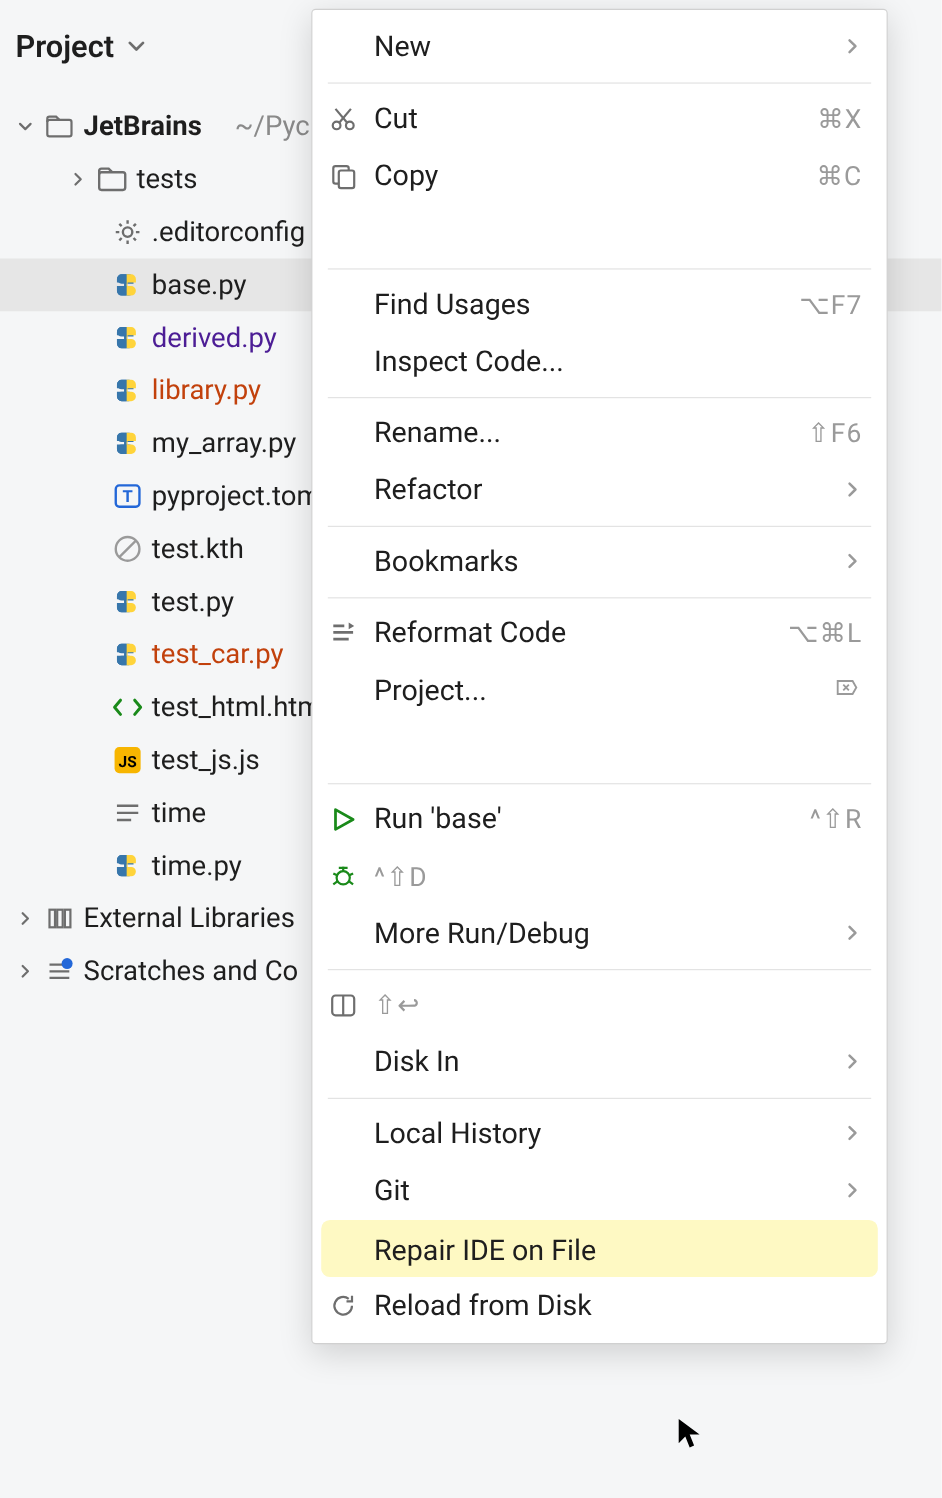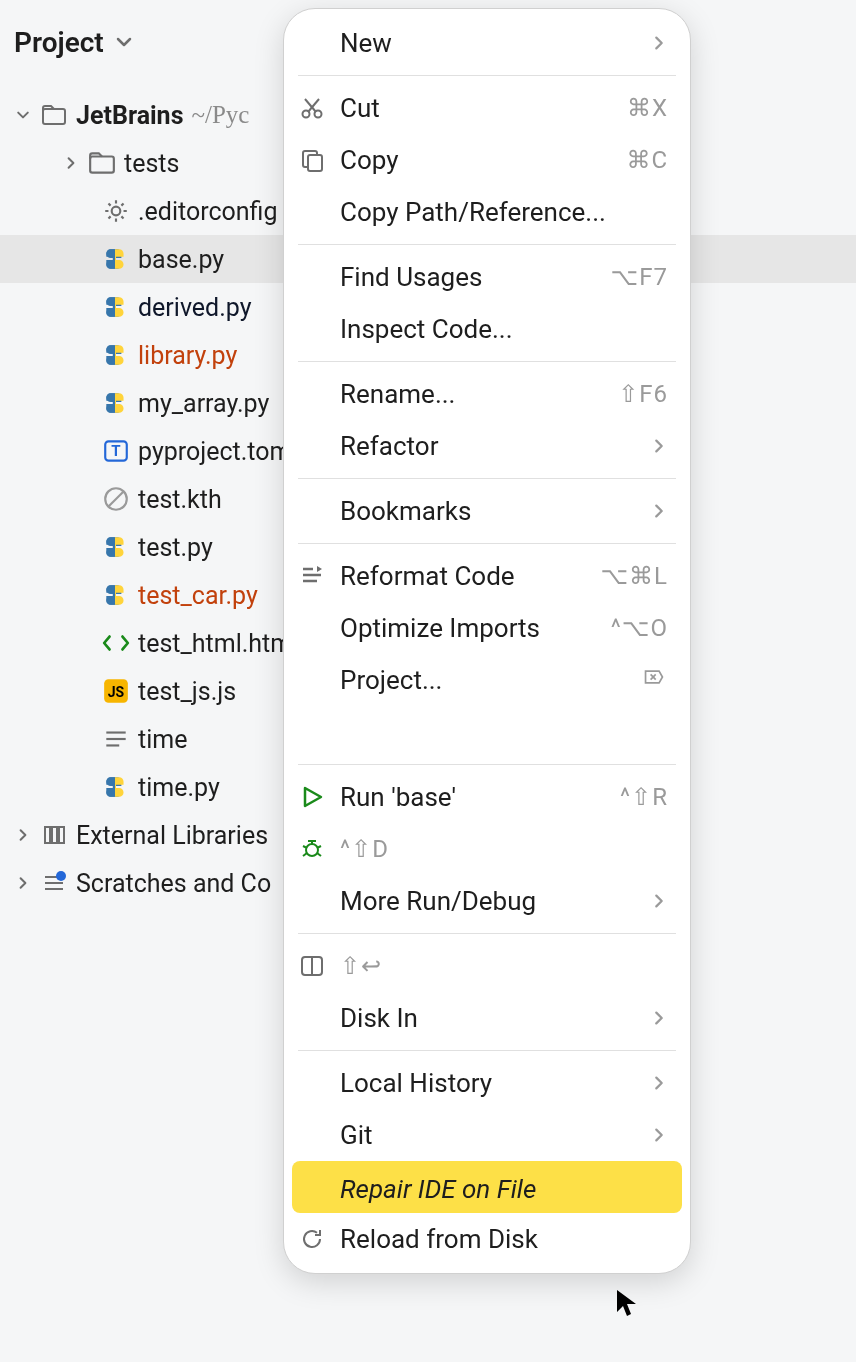--- a/index.html
+++ b/index.html
@@ -9,28 +9,28 @@
   .tree { padding-top: 14px; }
   .row { display: flex; align-items: center; height: 48px; padding-left: 14px; gap: 8px; white-space: nowrap; overflow: hidden; }
   .row.selected { background: #e6e6e6; }
   .row .indent1 { width: 40px; }
   .row .indent2 { width: 80px; }
   .arrow { width: 18px; display: inline-flex; justify-content: center; color: #6e6e6e; }
   .icon { width: 28px; height: 28px; display: inline-flex; align-items: center; justify-content: center; flex-shrink: 0; }
   .folder-icon svg, .gear-icon svg, .py-icon svg, .t-icon svg, .no-icon svg, .html-icon svg, .js-icon svg, .text-icon svg, .lib-icon svg, .scratch-icon svg { width: 26px; height: 26px; }
   .lbl { font-size: 25px; }
   .lbl.bold { font-weight: 700; text-align: right; }
-  .lbl.green { color: #0f172a; }
+  .lbl.green { color: #4c1d95; }
   .lbl.blue { color: #c2410c; }
-  .path { color: #8a8a8a; margin-left: 0; font-size: 25px; font-family: Liberation Serif, serif; }
+  .path { color: #8a8a8a; margin-left: 22px; font-size: 25px; }
 
   
-  .menu { position: absolute; left: 283px; top: 8px; width: 408px; background: #fff; border: 1px solid #d0d0d0; border-radius: 32px; box-shadow: 0 8px 30px rgba(0,0,0,0.15); padding: 8px 0; }
+  .menu { position: absolute; left: 283px; top: 8px; width: 524px; background: #fff; border: 1px solid #d0d0d0; border-radius: 4px; box-shadow: 0 8px 30px rgba(0,0,0,0.15); padding: 8px 0; }
   .m-item { display: flex; align-items: center; height: 52px; padding: 0 22px 0 14px; gap: 14px; position: relative; }
-  .m-item.hover { background: #fde047; border-radius: 8px; margin: 0 8px; padding: 4px 14px 0 6px; font-style: italic; }
+  .m-item.hover { background: #fef9c3; border-radius: 8px; margin: 0 8px; padding: 4px 14px 0 6px; }
   .m-icon { width: 28px; height: 28px; display: flex; align-items: center; justify-content: center; color: #6e6e6e; flex-shrink: 0; }
   .m-label { flex: 1; font-size: 26px; color: #1e1e1e; white-space: nowrap; }
   .m-short { color: #9a9a9a; font-size: 24px; letter-spacing: 1px; }
   .m-chev { color: #9a9a9a; }
   .sep { height: 1px; background: #e0e0e0; margin: 6px 14px; }
   .cursor { position: absolute; left: 614px; top: 1288px; }
 </style>
 </head>
 <body>
 
@@ -345,21 +345,20 @@
       <span class="m-icon">
         <svg width="26" height="26" viewBox="0 0 26 26">
           <use href="#svg-copy"></use>
         </svg>
       </span>
       <span class="m-label">Copy</span>
       <span class="m-short">⌘C</span>
     </div>
     <div class="m-item">
       <span class="m-icon"></span>
-      <span class="m-label">Copy Path/Reference...</span>
     </div>
     <div class="sep"></div>
     <div class="m-item">
       <span class="m-icon"></span>
       <span class="m-label">Find Usages</span>
       <span class="m-short">⌥F7</span>
     </div>
     <div class="m-item">
       <span class="m-icon"></span>
       <span class="m-label">Inspect Code...</span>
@@ -387,25 +386,20 @@
     </div>
     <div class="sep"></div>
     <div class="m-item">
       <span class="m-icon">
         <svg width="26" height="26" viewBox="0 0 26 26">
           <use href="#svg-reformat"></use>
         </svg>
       </span>
       <span class="m-label">Reformat Code</span>
       <span class="m-short">⌥⌘L</span>
-    </div>
-    <div class="m-item">
-      <span class="m-icon"></span>
-      <span class="m-label">Optimize Imports</span>
-      <span class="m-short">^⌥O</span>
     </div>
     <div class="m-item">
       <span class="m-icon"></span>
       <span class="m-label">Project...</span>
       <span class="m-short"><svg width="28" height="22" viewBox="0 0 28 26">
           <use href="#svg-del"></use>
         </svg></span>
     </div>
     <div class="m-item">
       <span class="m-icon"></span>

